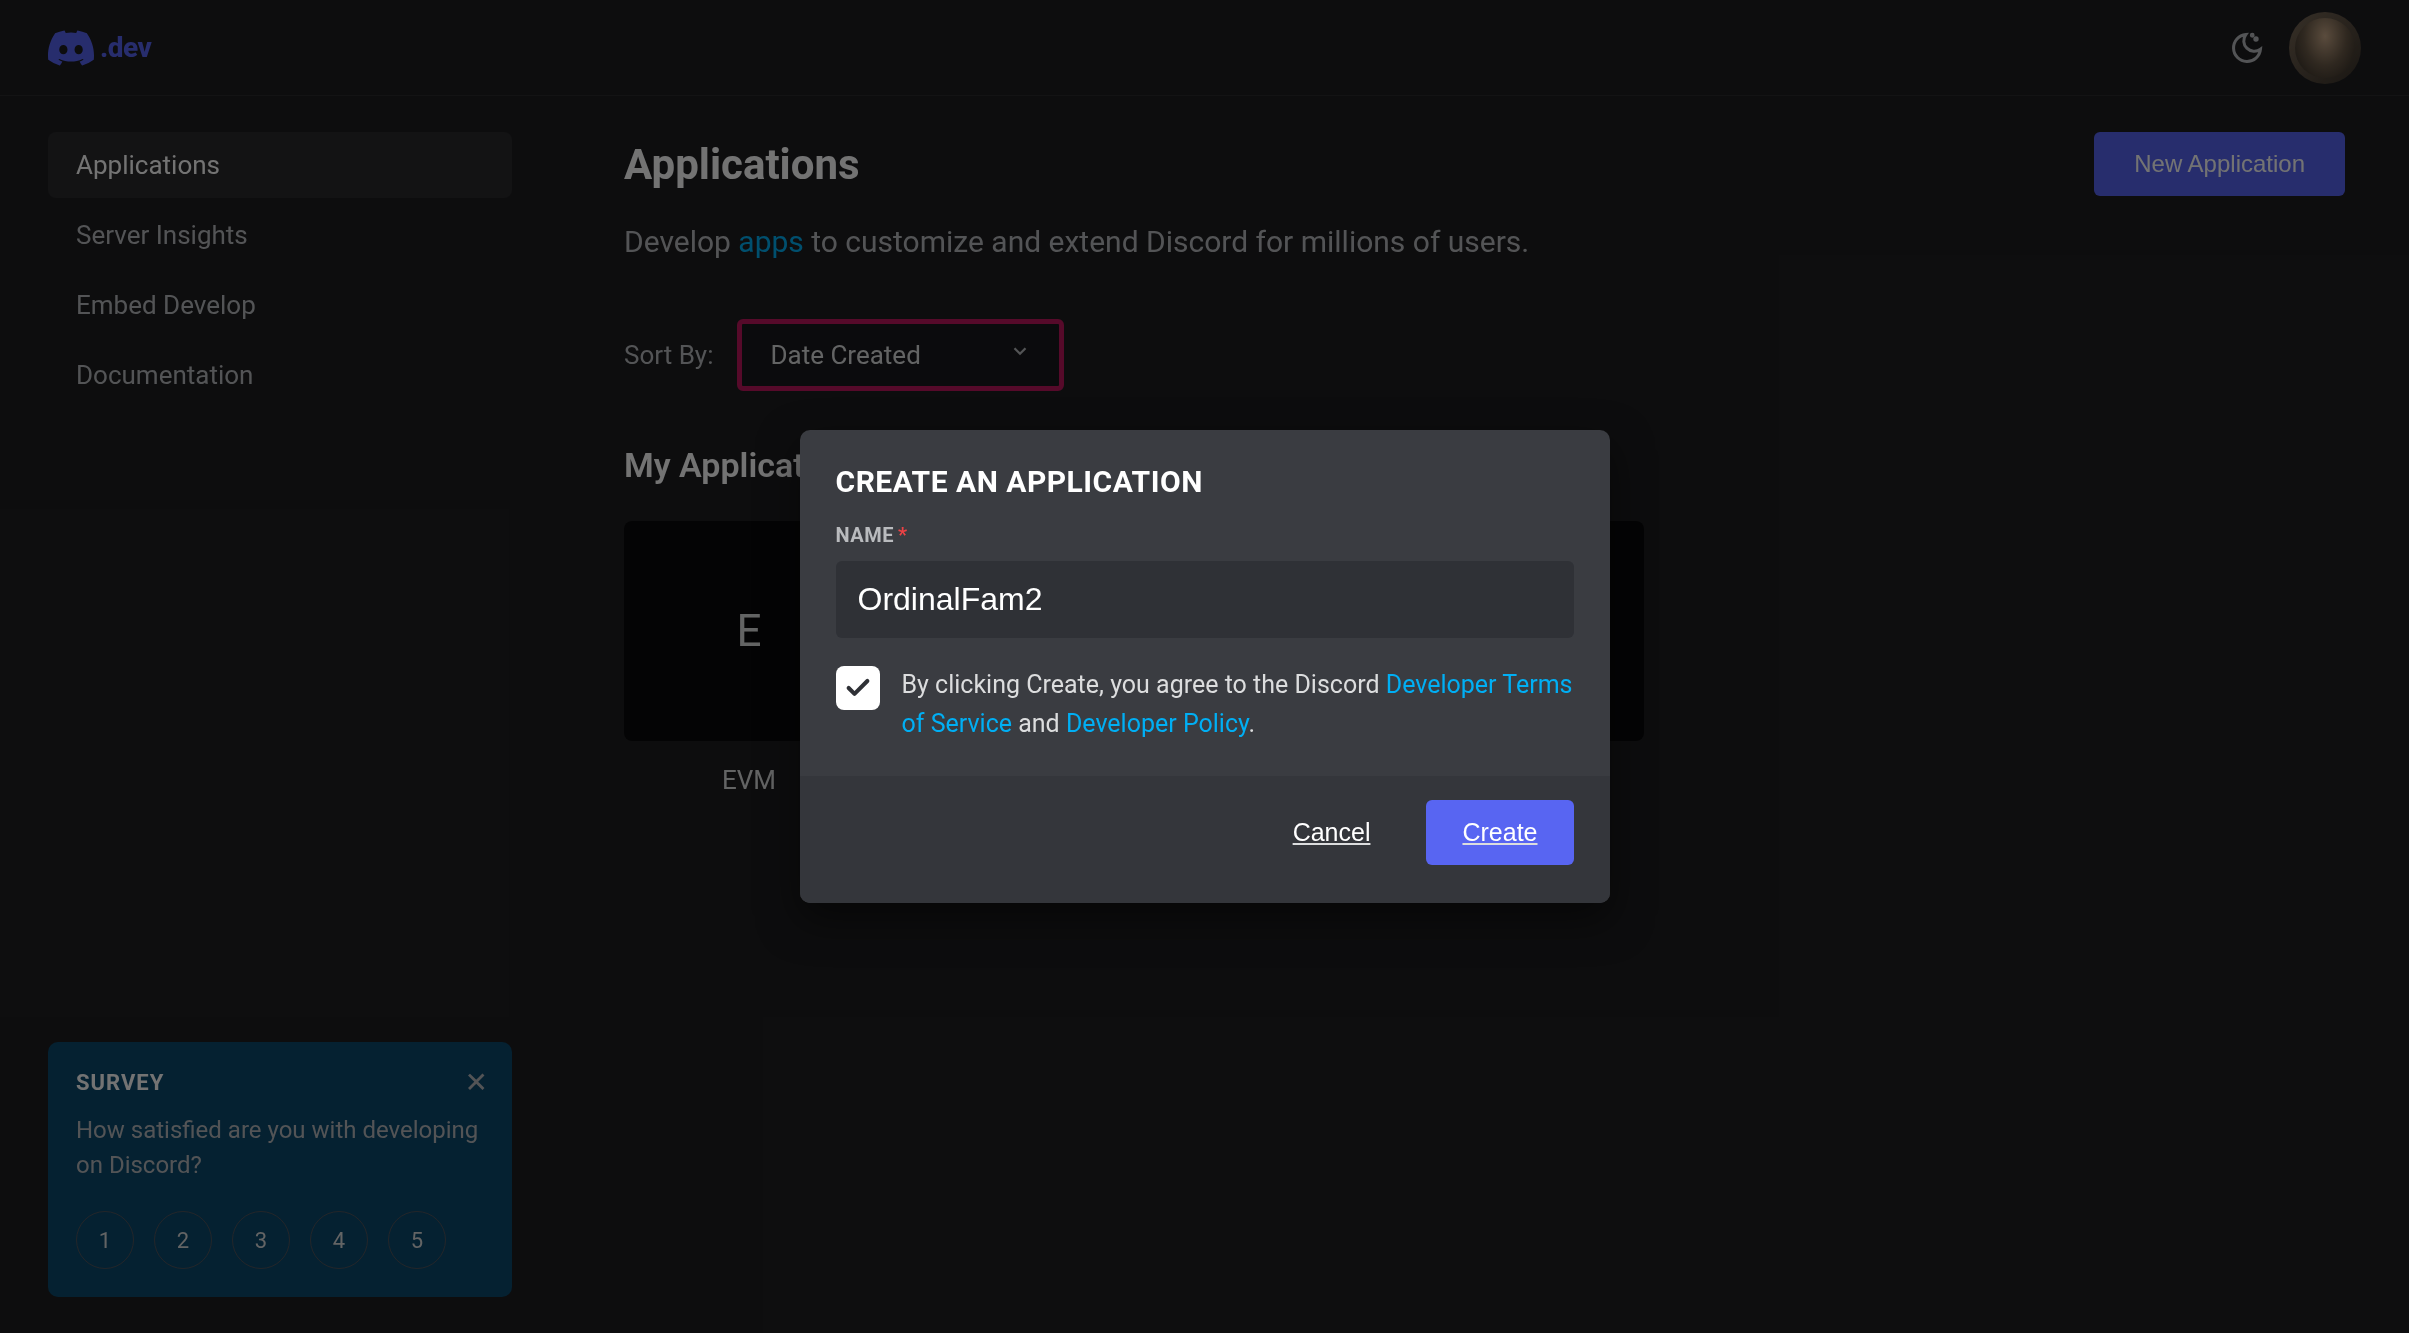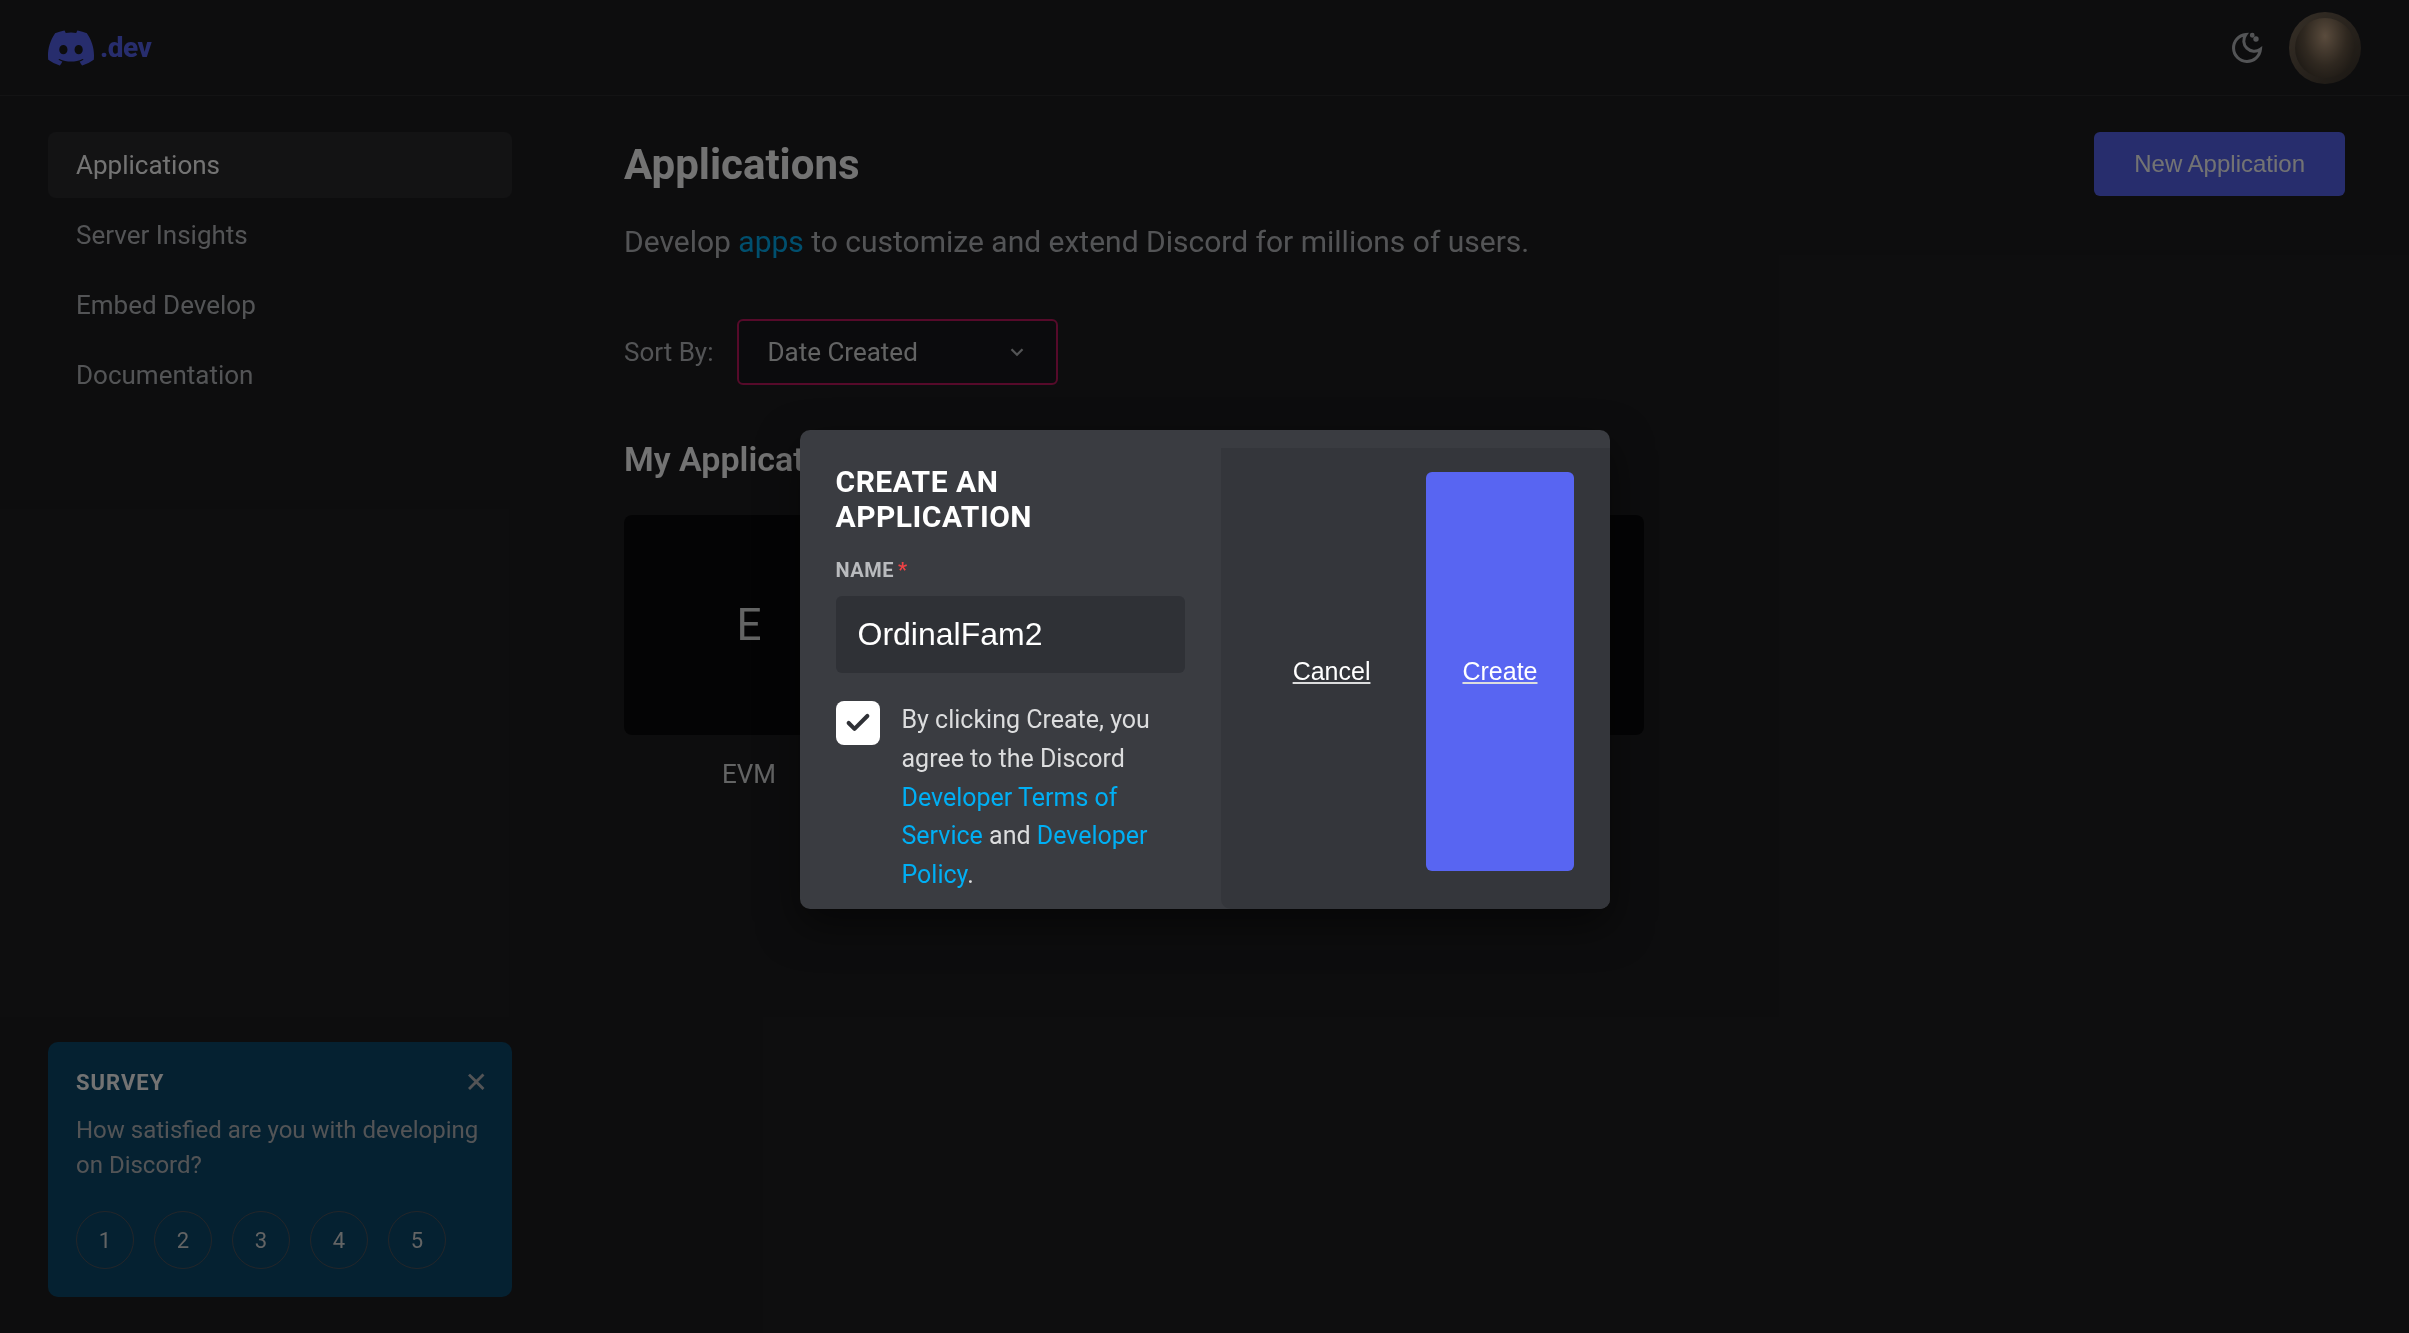--- a/index.html
+++ b/index.html
@@ -72,23 +72,23 @@
     .new-app-btn {
       background: #5865f2; color: #fff; font-size: 24px;
       padding: 18px 40px; border-radius: 6px; border: none; cursor: pointer;
     }
     .page-sub { font-size: 30px; color: #b9bbbe; margin-top: 28px; }
     .page-sub a { color: #00aff4; text-decoration: none; }
     .sort-row { display: flex; align-items: center; justify-content: space-between; margin-top: 60px; }
     .sort-left { display: flex; align-items: center; gap: 24px; }
     .sort-label { font-size: 26px; color: #b9bbbe; }
     .sort-select {
-      background: #1a1a1d; border: 2px solid #be185d; border-radius: 6px;
+      background: #1a1a1d; border: 5px solid #be185d; border-radius: 6px;
       padding: 16px 28px; font-size: 26px; color: #dcddde;
-      display: flex; align-items: center; gap: 88px;
+      display: flex; align-items: flex-start; gap: 88px;
     }
     .chevron { color: #b9bbbe; }
     .view-toggles { display: flex; gap: 24px; }
     .view-toggle {
       display: flex; align-items: center; gap: 14px;
       background: #1a1a1d; border: 1px solid #2a2a2d; border-radius: 6px;
       padding: 12px 22px; font-size: 24px; color: #b9bbbe; cursor: pointer;
     }
     .grid-icon { width: 32px; height: 32px; }
     .section-title { font-size: 34px; font-weight: 600; color: #fff; margin-top: 54px; }
@@ -100,21 +100,21 @@
       font-size: 44px; color: #dcddde;
     }
     .app-name { font-size: 26px; color: #dcddde; margin-top: 24px; }
     
     .backdrop {
       position: absolute; inset: 0; background: rgba(0,0,0,0.55);
     }
     .modal {
       position: absolute; left: 50%; top: 430px; transform: translateX(-50%);
       width: 810px; background: #3a3c41; border-radius: 10px;
-      display: flex; flex-direction: row;
+      display: flex; flex-direction: column;
       box-shadow: 0 16px 40px rgba(0,0,0,0.5);
     }
     .modal-body { padding: 34px 36px 14px; }
     .modal-title { font-size: 30px; font-weight: 700; color: #fff; letter-spacing: 0.5px; }
     .field-label { font-size: 20px; font-weight: 700; color: #b9bbbe; letter-spacing: 0.5px; margin-top: 24px; }
     .field-label .req { color: #ed4245; margin-left: 4px; }
     .text-input {
       width: 100%; background: #2f3136; border: none; border-radius: 6px;
       padding: 20px 22px; font-size: 32px; color: #ffffff; margin-top: 14px;
       outline: none;

